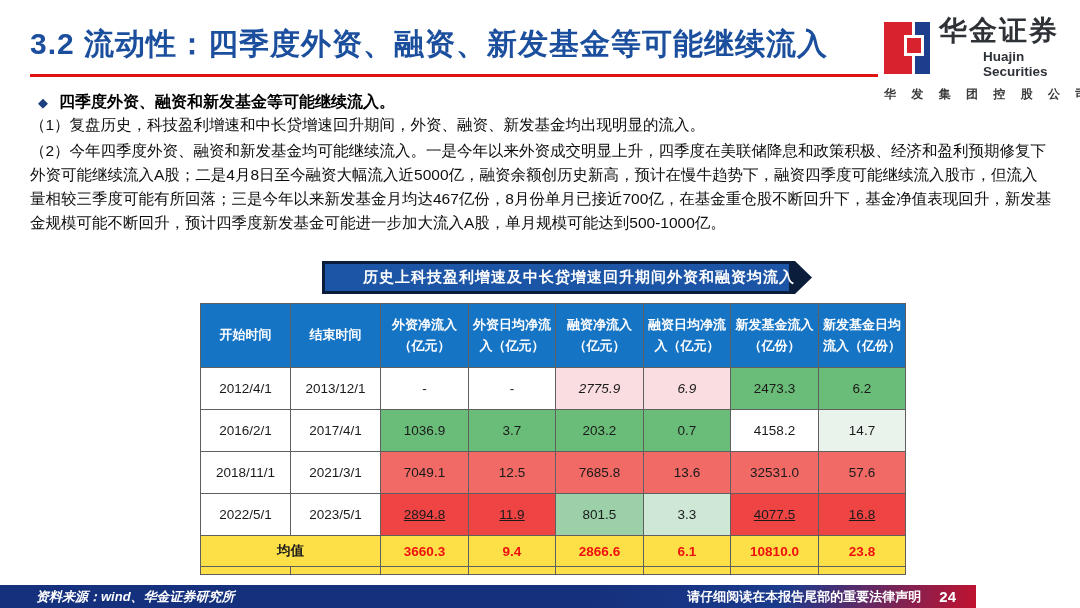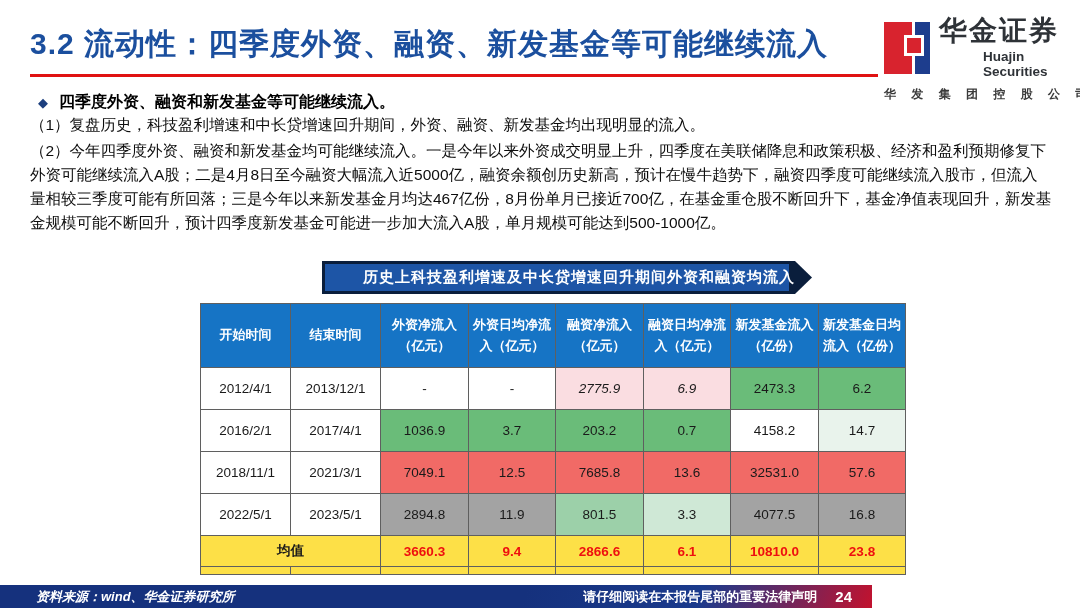--- a/index.html
+++ b/index.html
@@ -65,26 +65,26 @@
   tr.avg td { height:31px; }
   td.avg-val { color:#ee0f0f; font-weight:bold; }
   td.avg-label { font-weight:bold; color:#1a1a1a; }
   tr.stub td { height:8px; padding:0; }
   .bg-green       { background:#6abc79; }
   .bg-red         { background:#f16a66; }
   .bg-pink        { background:#fadde1;font-style:italic; }
   .bg-green-pale  { background:#e9f3ec; }
   .bg-green-mid   { background:#9cd0a9; }
   .bg-green-light { background:#cfe8d6; }
-  .bg-faint       { background:#a3a3a3; }
+  .bg-faint       { background:#ef4444;text-decoration:underline; }
   .bg-white       { background:#ffffff; }
 
   
   .footer {
-    position:absolute; left:0; bottom:0; width:872px; height:23px; box-sizing:border-box;
+    position:absolute; left:0; bottom:0; width:976px; height:23px; box-sizing:border-box;
     background:linear-gradient(110deg,#15317d 0%,#15317d 60%,#1a3a8c 80%,#c2122e 100%);
     display:flex; align-items:center; justify-content:space-between;
     padding:0 20px 0 36px; color:#ffffff;margin-top:24px;
   }
   .footer-source { font-size:13px; font-style:italic; font-weight:bold; }
   .footer-right { display:flex; align-items:center; gap:18px; }
   .footer-disclaimer { font-size:13px; font-weight:bold; }
   .page-number { font-size:15px; font-weight:bold; }
 </style>
 </head>

